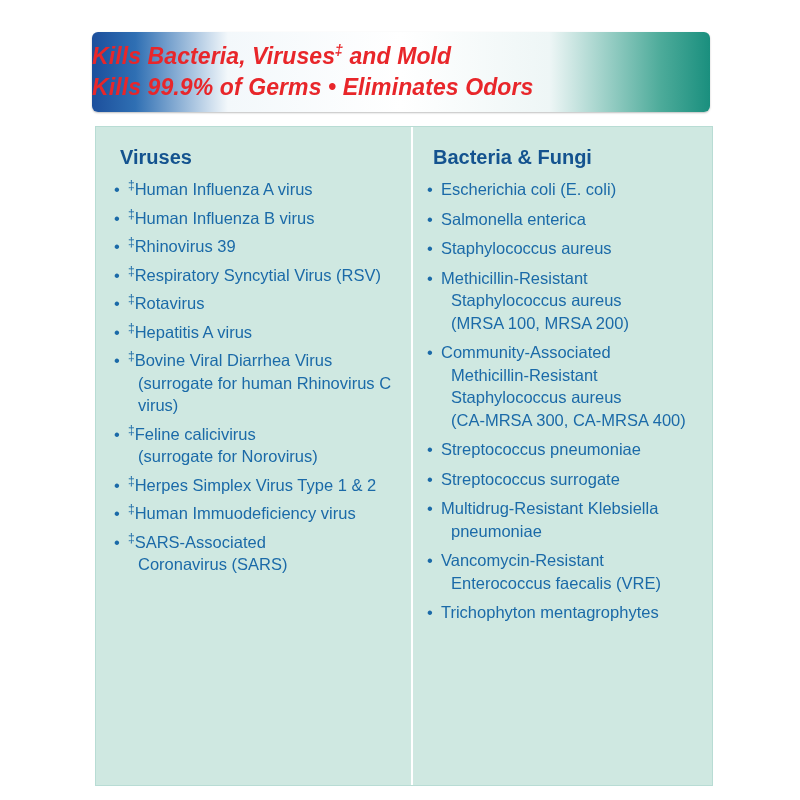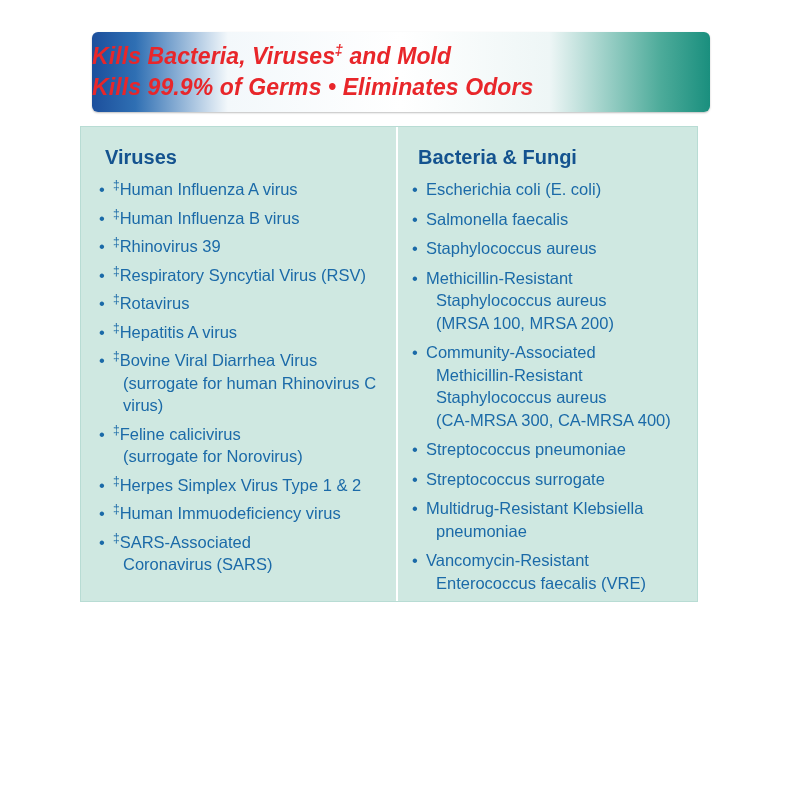--- a/index.html
+++ b/index.html
@@ -48,24 +48,24 @@
   }
   .banner-line sup {
     font-size: 14px;
     vertical-align: super;
     line-height: 0;
   }
 
   
   .panel {
     position: absolute;
-    left: 80px;
+    left: 95px;
     top: 126px;
     width: 618px;
-    height: 476px;
+    height: 660px;
     background: #cfe8e1;
     border: 1px solid #b8dcd4;
     display: flex;
     box-sizing: border-box;
   }
   .col {
     box-sizing: border-box;
     padding: 18px 12px 10px 18px;
   }
   .col-left {
@@ -146,25 +146,26 @@
         <li><span class="dag">‡</span><span>Herpes Simplex Virus Type 1 &amp; 2</span></li>
         <li><span class="dag">‡</span><span>Human Immuodeficiency virus</span></li>
         <li><span class="dag">‡</span><span>SARS-Associated</span><span class="line2">Coronavirus (SARS)</span></li>
       </ul>
     </div>
 
     <div class="col col-right">
       <div class="col-title">Bacteria &amp; Fungi</div>
       <ul class="items">
         <li><span>Escherichia coli (E. coli)</span></li>
-        <li><span>Salmonella faecalis</span></li>
+        <li><span>Salmonella enterica</span></li>
         <li><span>Staphylococcus aureus</span></li>
         <li><span>Methicillin-Resistant</span><span class="line2">Staphylococcus aureus</span><span class="line2">(MRSA 100, MRSA 200)</span></li>
         <li><span>Community-Associated</span><span class="line2">Methicillin-Resistant</span><span class="line2">Staphylococcus aureus</span><span class="line2">(CA-MRSA 300, CA-MRSA 400)</span></li>
         <li><span>Streptococcus pneumoniae</span></li>
         <li><span>Streptococcus surrogate</span></li>
         <li><span>Multidrug-Resistant Klebsiella</span><span class="line2">pneumoniae</span></li>
         <li><span>Vancomycin-Resistant</span><span class="line2">Enterococcus faecalis (VRE)</span></li>
+        <li><span>Trichophyton mentagrophytes</span></li>
       </ul>
     </div>
 
   </div>
 </div>
 
 </body></html>

